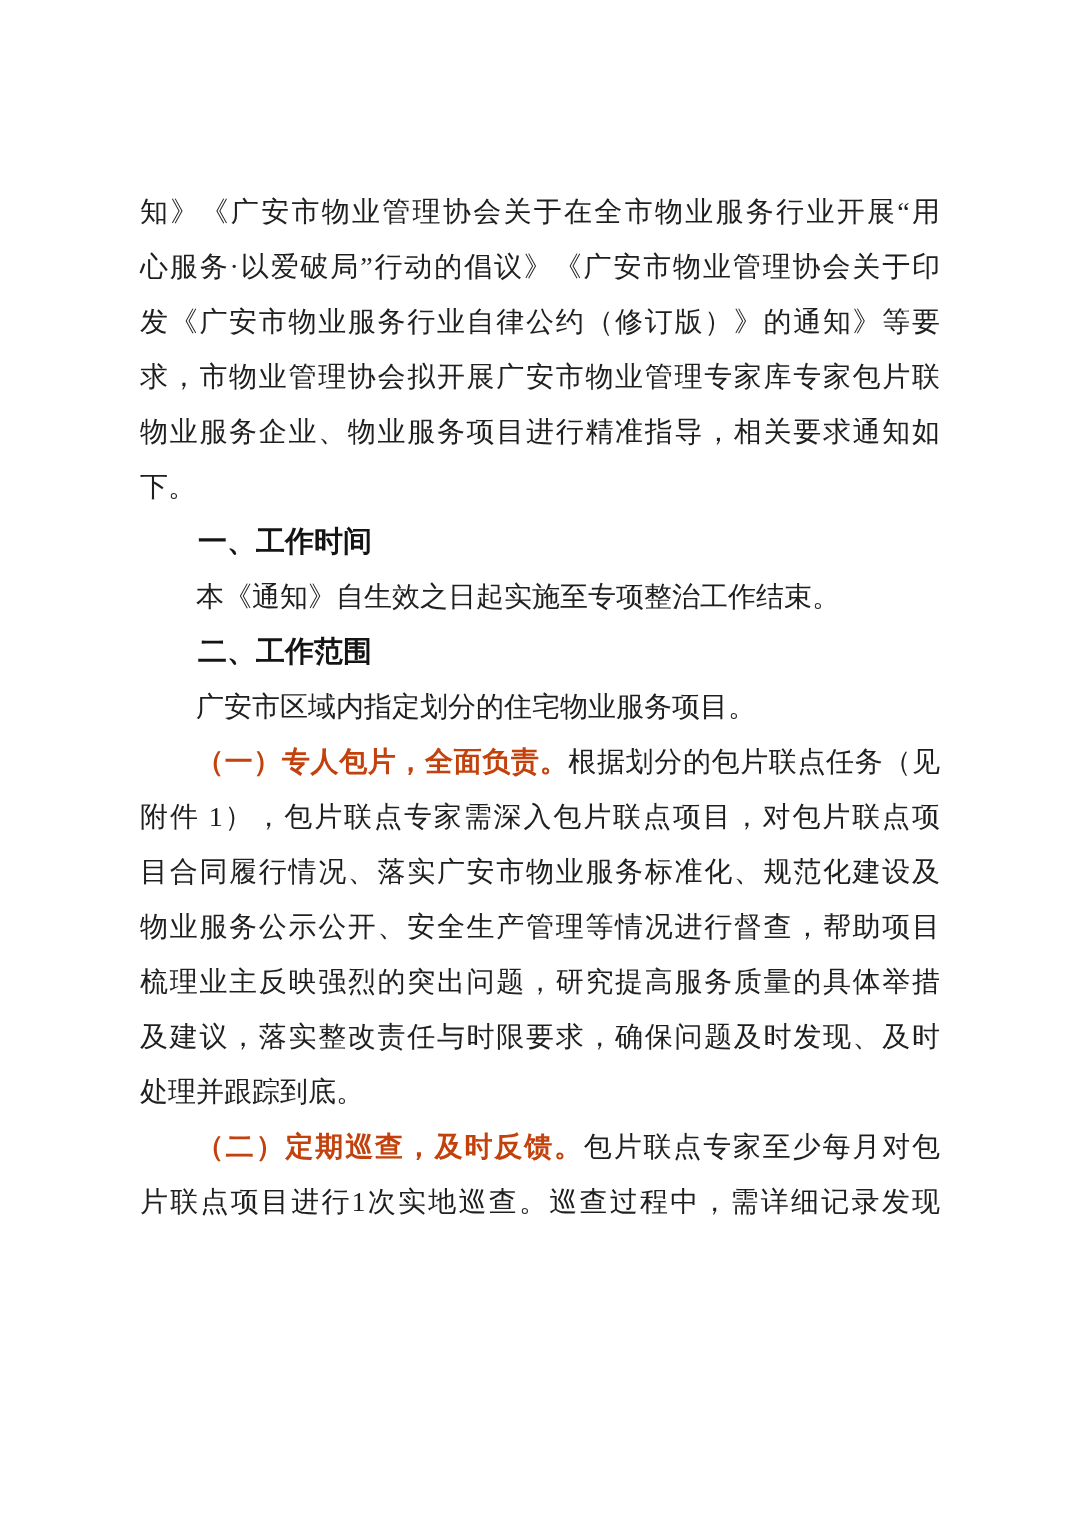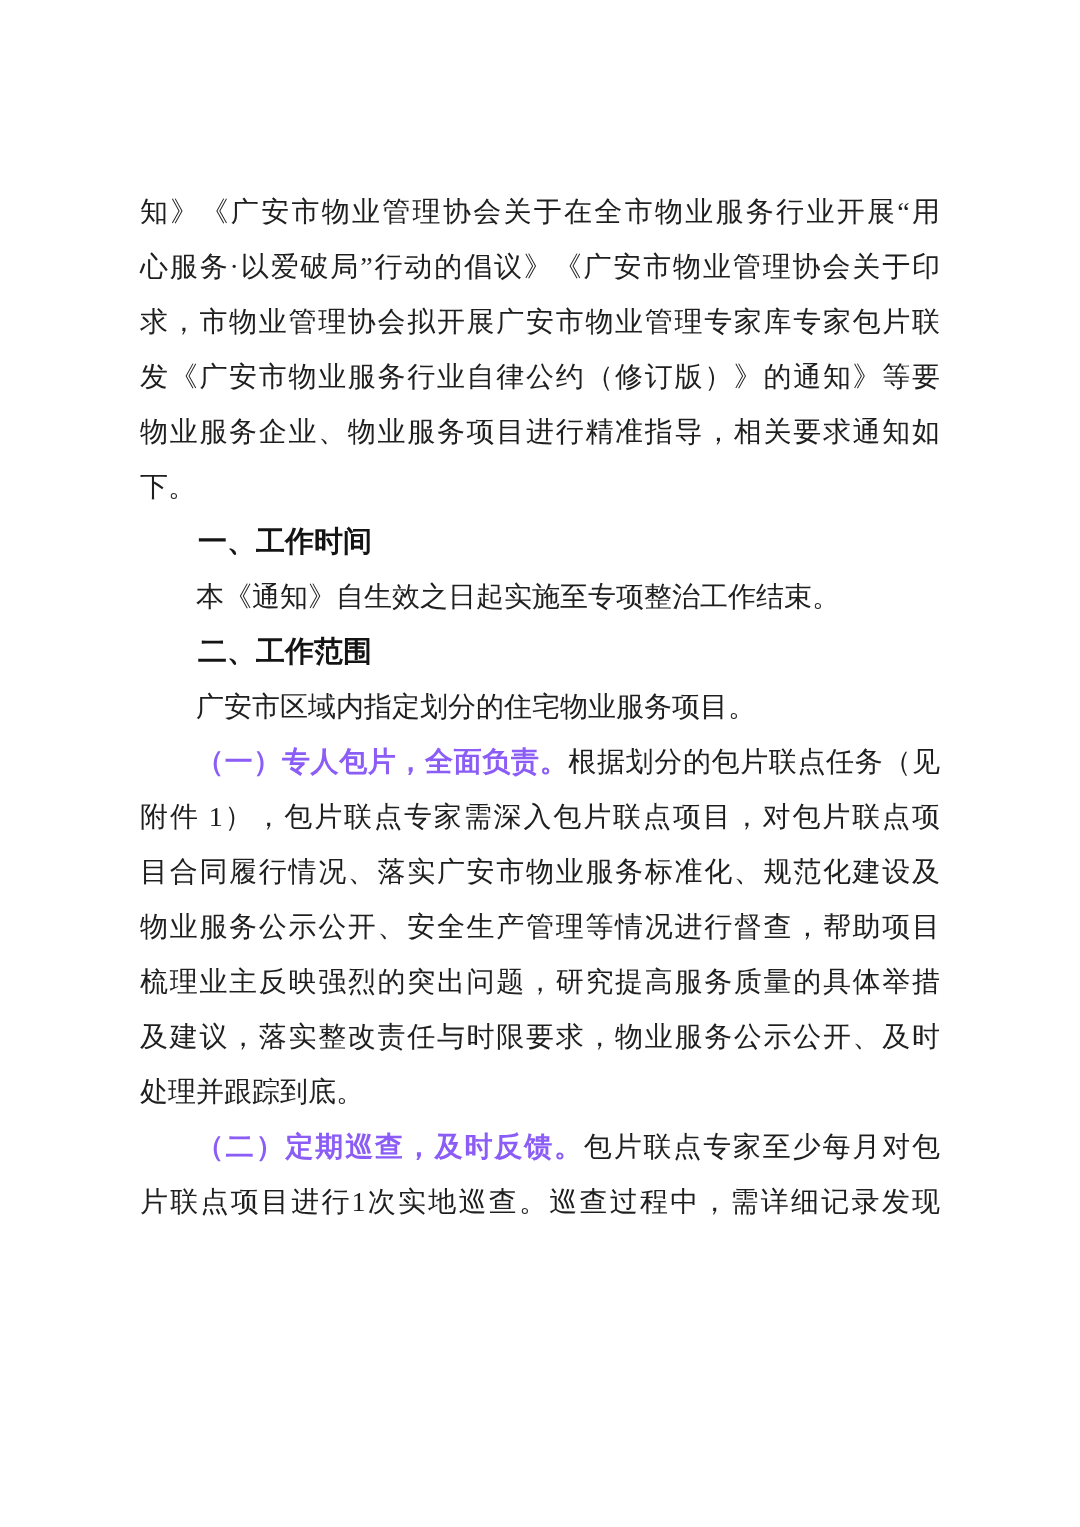--- a/index.html
+++ b/index.html
@@ -42,58 +42,58 @@
   .h {
     font-family: Liberation Sans, sans-serif;
     font-weight: 700;
     font-size: 29px;
     text-indent: 2em;
     color: #141414;
   }
   
   .em {
     font-weight: 700;
-    color: #8b5cf6;
+    color: #c2410c;
   }
   .page-number {
     position: absolute;
     left: 137px;
     top: 1410px;
     font-size: 29px;
     line-height: 55px;
     color: #222222;
     letter-spacing: 2px;
   }
 </style>
 </head>
 <body>
 
 <div class="page">
   <div class="text-block">
 
     <div class="ln j">知》《广安市物业管理协会关于在全市物业服务行业开展“用</div>
     <div class="ln j">心服务·以爱破局”行动的倡议》《广安市物业管理协会关于印</div>
+    <div class="ln j">发《广安市物业服务行业自律公约（修订版）》的通知》等要</div>
     <div class="ln j">求，市物业管理协会拟开展广安市物业管理专家库专家包片联</div>
-    <div class="ln j">发《广安市物业服务行业自律公约（修订版）》的通知》等要</div>
     <div class="ln j">物业服务企业、物业服务项目进行精准指导，相关要求通知如</div>
     <div class="ln">下。</div>
 
     <div class="ln h">一、工作时间</div>
     <div class="ln ind">本《通知》自生效之日起实施至专项整治工作结束。</div>
 
     <div class="ln h">二、工作范围</div>
     <div class="ln ind">广安市区域内指定划分的住宅物业服务项目。</div>
 
 
     <div class="ln j ind"><span class="em">（一）专人包片，全面负责。</span><span>根据划分的包片联点任务（见</span></div>
     <div class="ln j">附件 1），包片联点专家需深入包片联点项目，对包片联点项</div>
     <div class="ln j">目合同履行情况、落实广安市物业服务标准化、规范化建设及</div>
     <div class="ln j">物业服务公示公开、安全生产管理等情况进行督查，帮助项目</div>
     <div class="ln j">梳理业主反映强烈的突出问题，研究提高服务质量的具体举措</div>
-    <div class="ln j">及建议，落实整改责任与时限要求，物业服务公示公开、及时</div>
+    <div class="ln j">及建议，落实整改责任与时限要求，确保问题及时发现、及时</div>
     <div class="ln">处理并跟踪到底。</div>
 
     <div class="ln j ind"><span class="em">（二）定期巡查，及时反馈。</span><span>包片联点专家至少每月对包</span></div>
     <div class="ln j">片联点项目进行1次实地巡查。巡查过程中，需详细记录发现</div>
 
   </div>
 
   <div class="page-number">— 2 —</div>
 </div>
 

